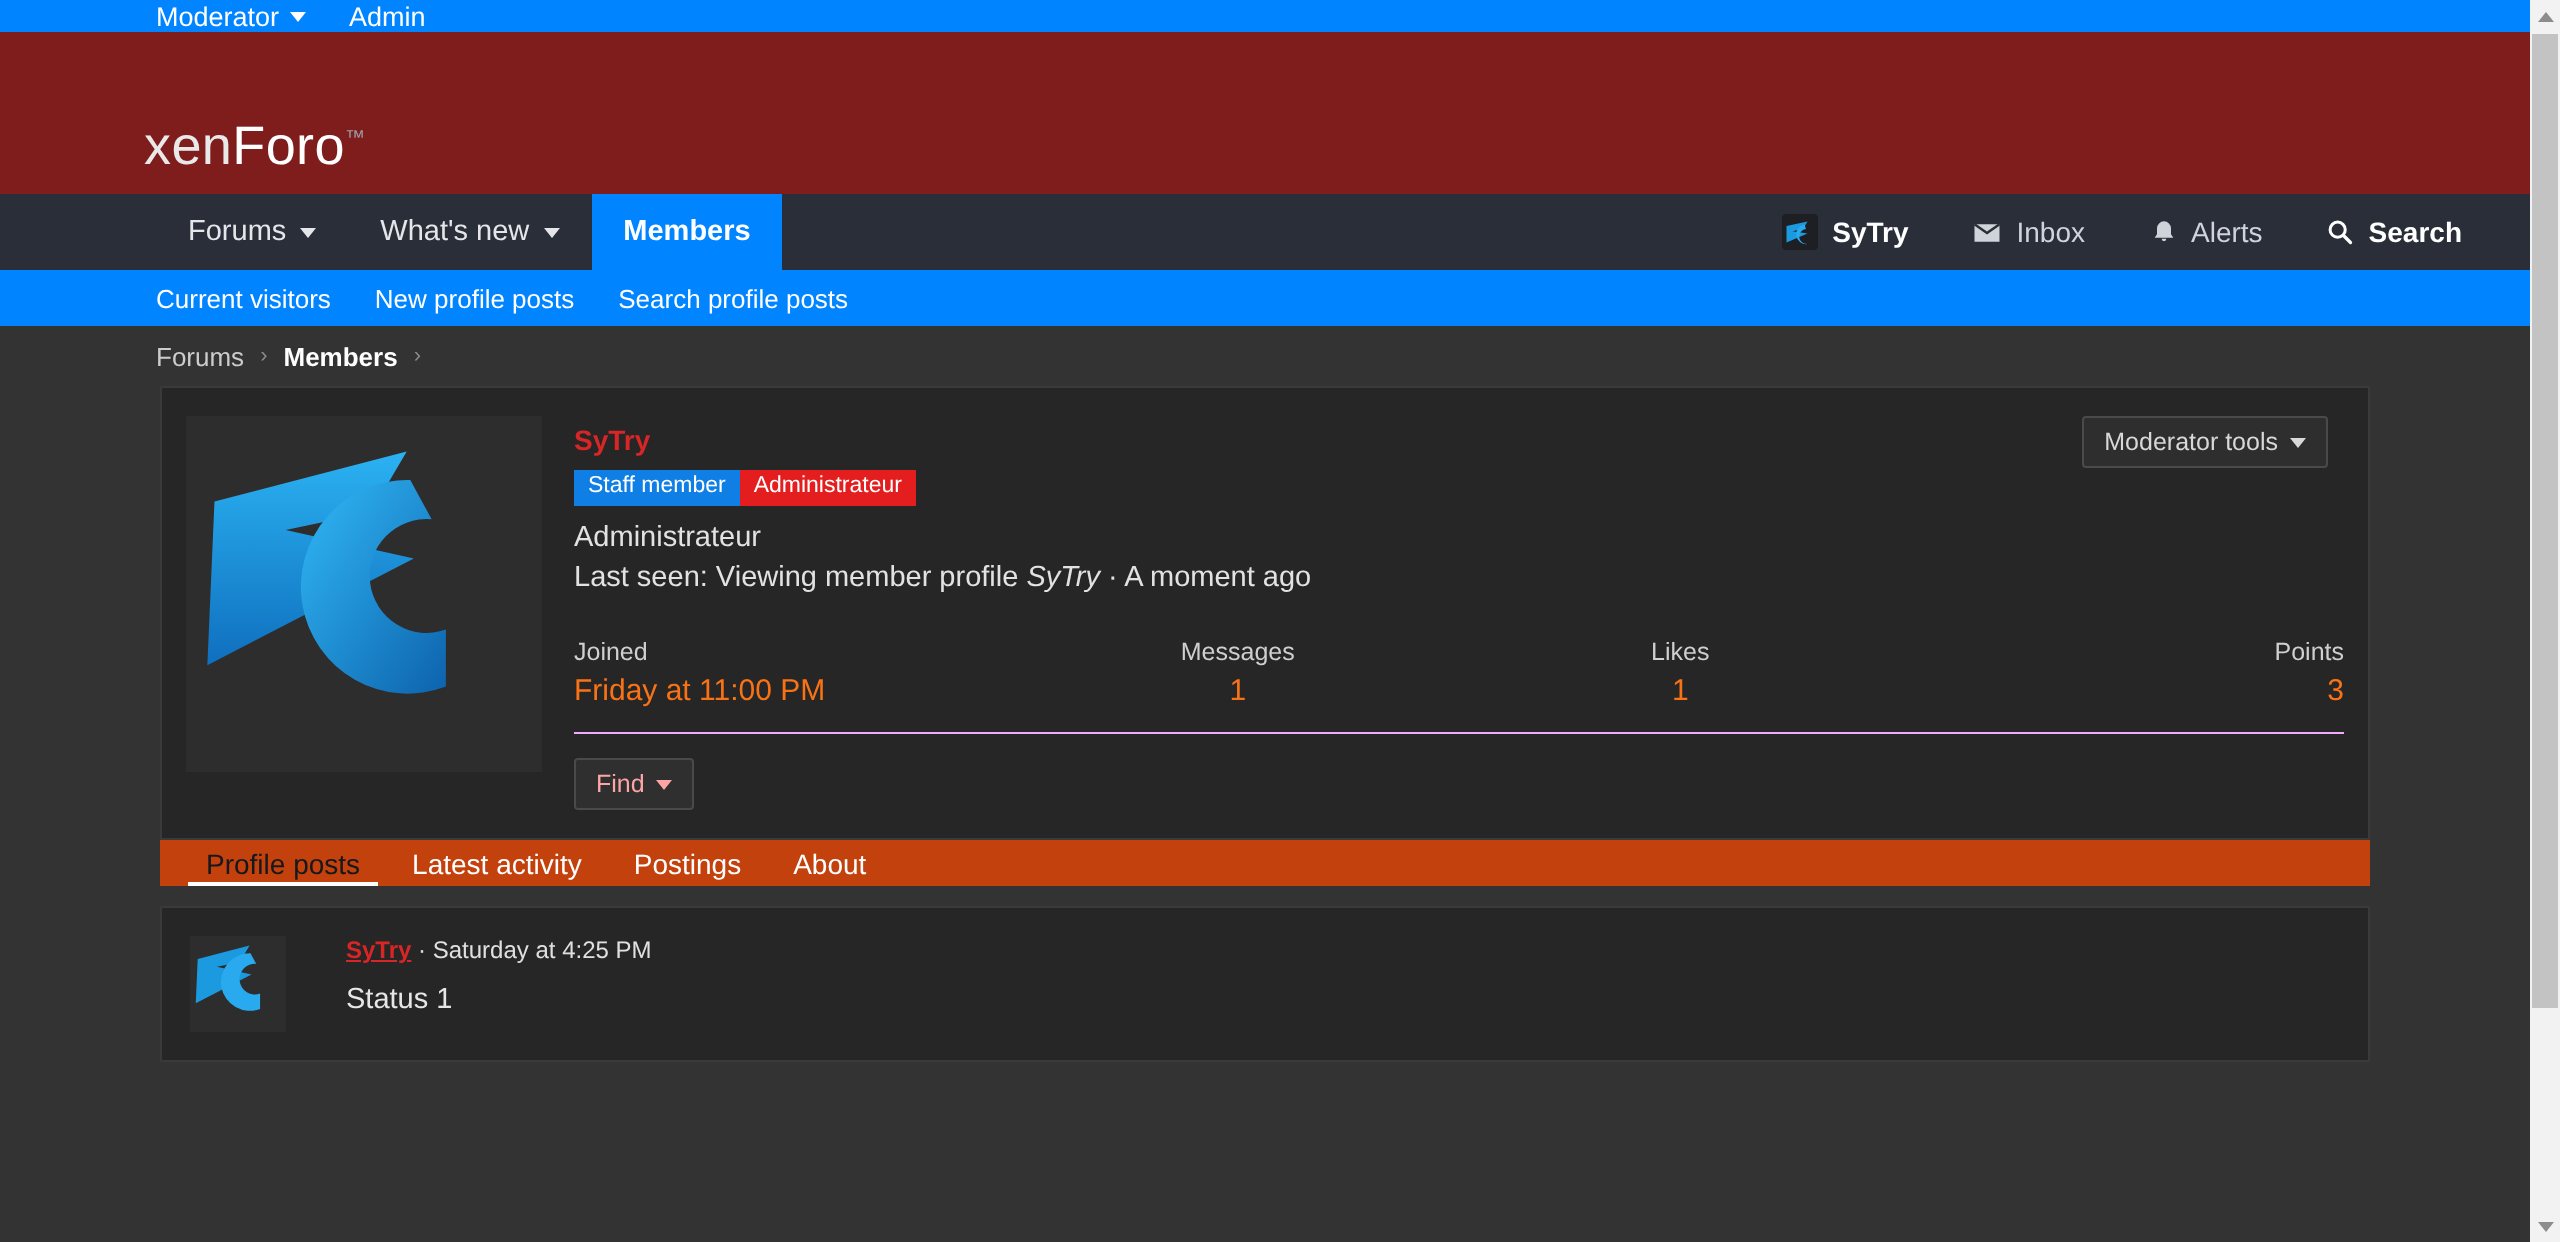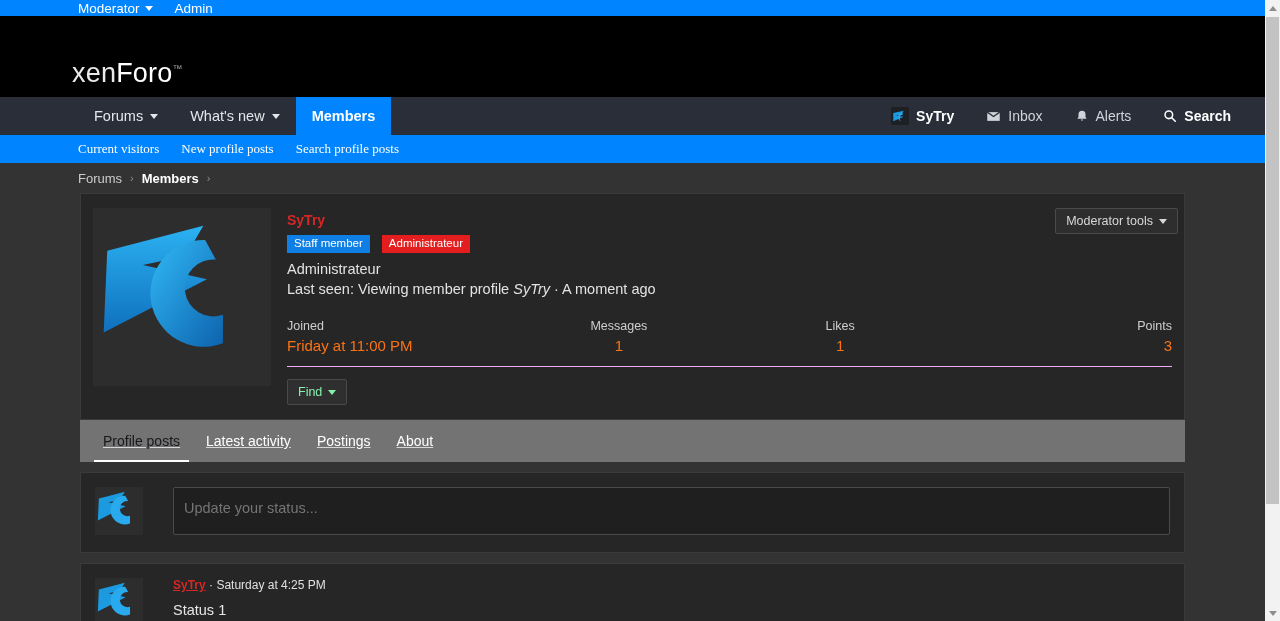--- a/index.html
+++ b/index.html
@@ -23,21 +23,21 @@
     color: #ffffff; font-size: 13.5px; text-decoration: none;
     display: flex; align-items: center; gap: 5px;
   }
   .caret {
     width: 0; height: 0; display: inline-block;
     border-left: 4px solid transparent; border-right: 4px solid transparent;
     border-top: 5px solid currentColor;
   }
 
   
-  .header { background: #000000; height: 81px; position: relative; }
+  .header { background: #7f1d1d; height: 81px; position: relative; }
   .logo {
     position: absolute; left: 72px; top: 42px;
     font-size: 27px; letter-spacing: .2px;
     color: #e9e9e9; font-weight: 300;
   }
   .logo .b { color: #ffffff; font-weight: 400; }
   .logo .tm { font-size: 10px; vertical-align: super; color: #9aa0ab; }
 
   
   .nav {
@@ -60,21 +60,21 @@
   .mini-av {
     width: 18px; height: 18px; border-radius: 2px;
     background: #1d1f22; position: relative; overflow: hidden; flex: none;
   }
 
   
   .subnav {
     background: #0084ff; height: 28px;
     display: flex; align-items: center; gap: 22px; padding-left: 78px;
   }
-  .subnav a { color: #ffffff; font-size: 13px; text-decoration: none; font-family: Liberation Serif, serif; }
+  .subnav a { color: #ffffff; font-size: 13px; text-decoration: none; }
 
   
   .crumbs {
     height: 30px; display: flex; align-items: center;
     padding-left: 78px; gap: 8px; font-size: 13px;
     background: #333333;
   }
   .crumbs a { color: #cccccc; text-decoration: none; }
   .crumbs a.cur { color: #ffffff; font-weight: bold; }
   .crumbs .sep { color: #8d8d8d; font-size: 11px; }
@@ -86,21 +86,21 @@
     background: #262626; border: 1px solid #3a3a3a;
     display: flex; padding: 14px 12px 0 12px; position: relative;
   }
   .avatar-big {
     width: 178px; height: 178px; flex: none;
     background: #2d2d2d; position: relative; overflow: hidden;
   }
   .profile-main { flex: 1; padding-left: 16px; padding-top: 4px; }
 
   .uname { color: #d82626; font-weight: bold; font-size: 14px; }
-  .banners { margin-top: 7px; display: flex; gap: 12px; }
+  .banners { margin-top: 7px; display: flex; gap: 0; }
   .banner {
     font-size: 11.5px; padding: 2px 7px 3px; color: #fff; line-height: 1.15;
   }
   .banner.staff { background: #0f7fe5; }
   .banner.admin { background: #e41e1e; }
   .role { margin-top: 8px; font-size: 14.5px; color: #e2e2e2; }
   .lastseen { margin-top: 4px; font-size: 14.5px; color: #e2e2e2; }
   .lastseen i { font-style: italic; }
 
   .stats {
@@ -110,31 +110,31 @@
   .stat { flex: 1; text-align: center; }
   .stat:first-child { text-align: left; }
   .stat:last-child { text-align: right; }
   .stat .lbl { font-size: 12.5px; color: #cfcfcf; }
   .stat .val { font-size: 15px; color: #f97316; margin-top: 4px; }
 
   .findrow { padding: 12px 0 14px; }
   .btn {
     display: inline-flex; align-items: center; gap: 6px;
     background: #2f2f2f; border: 1px solid #4a4a4a; border-radius: 2px;
-    padding: 5px 10px; font-size: 12.5px; color: #86efac; cursor: pointer;
+    padding: 5px 10px; font-size: 12.5px; color: #fca5a5; cursor: pointer;
   }
   .btn.modtools {
-    position: absolute; right: 6px; top: 14px;
+    position: absolute; right: 20px; top: 14px;
     color: #d8d8d8; background: #2e2e2e;
   }
 
   
   .tabs {
-    background: #737373; height: 42px; display: flex;
-    align-items: stretch; padding-left: 10px; text-decoration: underline;
+    background: #c2410c; height: 23px; display: flex;
+    align-items: stretch; padding-left: 10px;
   }
   .tab {
     display: flex; align-items: center; padding: 0 13px;
     color: #ffffff; font-size: 14px; text-decoration: none; cursor: pointer;
     position: relative;
   }
   .tab.active { color: #16181c; }
   .tab.active::after {
     content: ""; position: absolute; left: 4px; right: 4px; bottom: 0;
     height: 2px; background: #ffffff;
@@ -331,40 +331,29 @@
       </span>
     </div>
 
     <div class="tabs">
       <a class="tab active" href="#">Profile posts</a>
       <a class="tab" href="#">Latest activity</a>
       <a class="tab" href="#">Postings</a>
       <a class="tab" href="#">About</a>
     </div>
 
+
     <div class="panel">
       <div class="av-sm">
         <svg width="48" height="48" viewBox="0 0 100 100">
           <path d="M8 24 L62 10 L52 27 L28 32 L64 40 L6 70 Z" fill="#1b9ae0"></path>
           <path d="M63 18 a30 30 0 1 0 10 58 l0 -16 a16 16 0 1 1 -4 -31 Z" fill="#29a9ee"></path>
         </svg>
       </div>
       <div class="panel-body">
-        <textarea class="status-input" placeholder="Update your status..." style=""></textarea>
-      </div>
-    </div>
-
-    <div class="panel">
-      <div class="av-sm">
-        <svg width="48" height="48" viewBox="0 0 100 100">
-          <path d="M8 24 L62 10 L52 27 L28 32 L64 40 L6 70 Z" fill="#1b9ae0"></path>
-          <path d="M63 18 a30 30 0 1 0 10 58 l0 -16 a16 16 0 1 1 -4 -31 Z" fill="#29a9ee"></path>
-        </svg>
-      </div>
-      <div class="panel-body">
         <div class="post-meta">
           <a href="#" class="au">SyTry</a><span> · </span><a href="#" style="color:#e0e0e0;text-decoration:none">Saturday at 4:25 PM</a>
         </div>
         <div class="post-text">Status 1</div>
 
       </div>
     </div>
 
   </div>
 </div>

